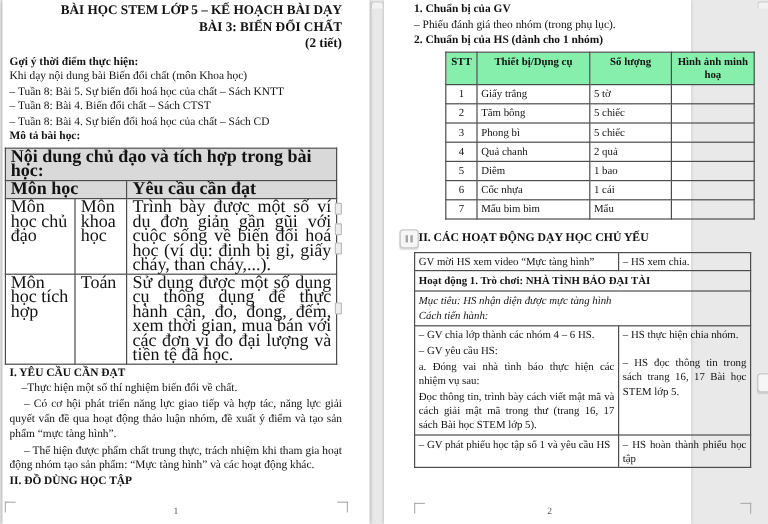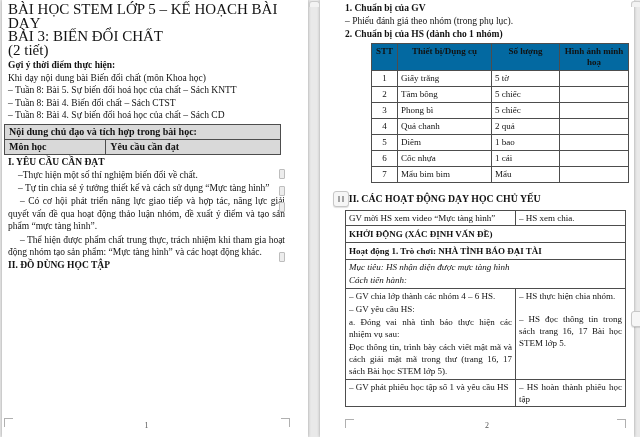--- a/index.html
+++ b/index.html
@@ -1,38 +1,38 @@
 <!DOCTYPE html>
 <html><head>
 <meta charset="utf-8">
 <style>
   html,body{margin:0;padding:0;width:640px;height:437px;overflow:hidden;
     font-family:"Liberation Serif","DejaVu Serif",serif;background:#e9e9e9;}
   .canvas{position:relative;width:640px;height:437px;background:#e9e9e9;}
   .page{position:absolute;top:0;height:437px;background:#fff;
     box-shadow:0 0 3px rgba(0,0,0,.32);color:#121212;}
   #page1{left:2px;width:306px;}
-  #page2{left:320px;width:314px;}
+  #page2{left:320px;width:256px;}
   .p1-content{padding:3px 23px 0 6px;font-size:9.5px;line-height:12.6px;}
   .p2-content{padding:2px 5px 0 25px;font-size:9.5px;line-height:13px;}
   p{margin:0;}
   .b{font-weight:bold;}
   .c{}
   .just{text-align:justify;}
   .indent{text-indent:12px;}
-  .doc-title{text-align:left;font-weight:normal;font-size:15px;line-height:13.5px;margin-bottom:2px;}
+  .doc-title{text-align:right;font-weight:bold;font-size:11px;line-height:13.5px;margin-bottom:2px;}
   .h{font-weight:bold;}
   table{border-collapse:collapse;table-layout:fixed;}
   td{border:1px solid #4d4d4d;vertical-align:top;padding:1px 4px;}
   .t1{width:277px;margin-left:-4px;margin-top:2px;margin-bottom:1px;border:1.5px solid #333;
-    font-size:10px;line-height:12px;}
+    font-size:15px;line-height:12px;}
   .t1 .gray{background:#d9d9d9;}
   .t2{width:257px;margin-left:26px;margin-top:2px;font-size:9px;line-height:11px;}
   .t2 td{padding:2px 3px;}
-  .t2 .hd{background:#0369a1;font-weight:bold;text-align:center;}
+  .t2 .hd{background:#86efac;font-weight:bold;text-align:center;}
   .t2 .num{text-align:center;}
   .t2 .row td{height:11px;}
   .t3{width:280px;margin-top:5px;font-size:9px;line-height:12px;}
   .t3 td{padding:1px 3px;}
   .t3 .hd{font-weight:bold;text-align:center;padding:2px 3px;}
   .t3 .sec{font-weight:bold;padding:2px 3px;}
   .t3 .goal{font-style:italic;}
   .cellp{margin:0 0 1px 0;}
   .gapp{margin:0 0 11px 0;}
   .heading3{font-weight:bold;margin-top:9px;font-size:9.8px;}
@@ -64,41 +64,51 @@
         <div>BÀI 3: BIẾN ĐỔI CHẤT</div>
         <div>(2 tiết)</div>
       </div>
 
       <p class="h">Gợi ý thời điểm thực hiện:</p>
       <p>Khi dạy nội dung bài Biến đổi chất (môn Khoa học)</p>
       <p>– Tuần 8: Bài 5. Sự biến đổi hoá học của chất – Sách KNTT</p>
       <p>– Tuần 8: Bài 4. Biến đổi chất – Sách CTST</p>
       <p>– Tuần 8: Bài 4. Sự biến đổi hoá học của chất – Sách CD</p>
 
+      <p class="h">Mô tả bài học:</p>
 
       <table class="t1">
         <colgroup>
             <col style="width:58px">
             <col style="width:43px">
             <col style="width:174px">
           </colgroup>
         <tbody>
             <tr>
           <td colspan="3" class="gray b">Nội dung chủ đạo và tích hợp trong bài học:</td>
         </tr>
         <tr>
           <td colspan="2" class="gray b c">Môn học</td>
           <td class="gray b c">Yêu cầu cần đạt</td>
         </tr>
+        <tr>
+          <td>Môn học chủ đạo</td>
+          <td>Môn khoa học</td>
+          <td class="just">Trình bày được một số ví dụ đơn giản gần gũi với cuộc sống về biến đổi hoá học (ví dụ: đinh bị gỉ, giấy cháy, than cháy,...).</td>
+        </tr>
+        <tr>
+          <td>Môn học tích hợp</td>
+          <td>Toán</td>
+          <td class="just">Sử dụng được một số dụng cụ thông dụng để thực hành cân, đo, đong, đếm, xem thời gian, mua bán với các đơn vị đo đại lượng và tiền tệ đã học.</td>
+        </tr>
       </tbody>
         </table>
 
       <p class="h">I. YÊU CẦU CẦN ĐẠT</p>
       <p class="req-item" style="margin-left:10px">–Thực hiện một số thí nghiệm biến đổi về chất.</p>
-      <p class="req-item" style="margin-left:10px">– Tự tin chia sẻ ý tưởng thiết kế và cách sử dụng “Mực tàng hình”</p>
       <p class="req-item just indent">– Có cơ hội phát triển năng lực giao tiếp và hợp tác, năng lực giải quyết vấn đề qua hoạt động thảo luận nhóm, đề xuất ý điểm và tạo sản phẩm “mực tàng hình”.</p>
       <p class="req-item just indent">– Thể hiện được phẩm chất trung thực, trách nhiệm khi tham gia hoạt động nhóm tạo sản phẩm: “Mực tàng hình” và các hoạt động khác.</p>
       <p class="h">II. ĐỒ DÙNG HỌC TẬP</p>
     </div>
 
     <span class="row-marker" style="left:277px;top:169px"></span>
     <span class="row-marker" style="left:277px;top:186px"></span>
     <span class="row-marker" style="left:277px;top:202px"></span>
     <span class="row-marker" style="left:277px;top:252px"></span>
 
@@ -179,23 +189,20 @@
         <colgroup>
             <col style="width:170px">
             <col style="width:110px">
           </colgroup>
         <tbody>
         <tr>
           <td>GV mời HS xem video “Mực tàng hình”</td>
           <td>– HS xem chia.</td>
         </tr>
         <tr>
-          <td colspan="2" class="sec">KHỞI ĐỘNG (XÁC ĐỊNH VẤN ĐỀ)</td>
-        </tr>
-        <tr>
           <td colspan="2" class="sec">Hoạt động 1. Trò chơi: NHÀ TÌNH BÁO ĐẠI TÀI</td>
         </tr>
         <tr>
           <td colspan="2" class="goal">
             <p class="cellp">Mục tiêu: HS nhận diện được mực tàng hình</p>
             <p class="cellp">Cách tiến hành:</p>
           </td>
         </tr>
         <tr>
           <td>

